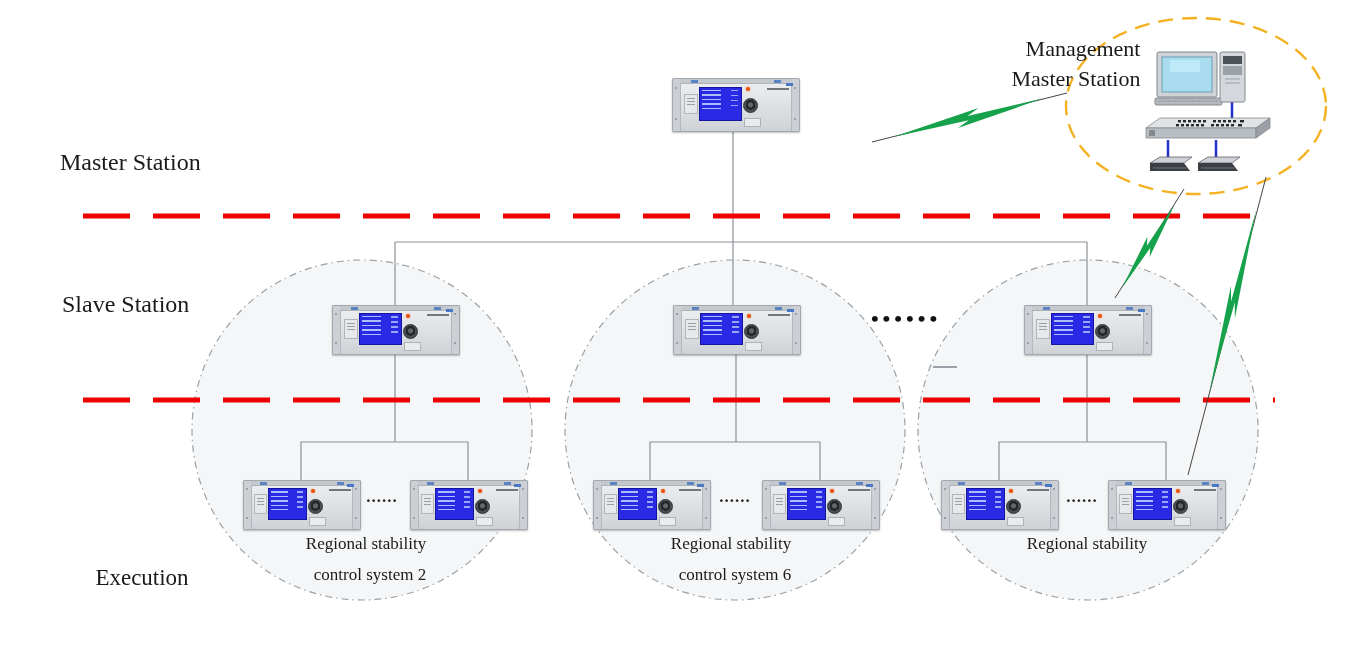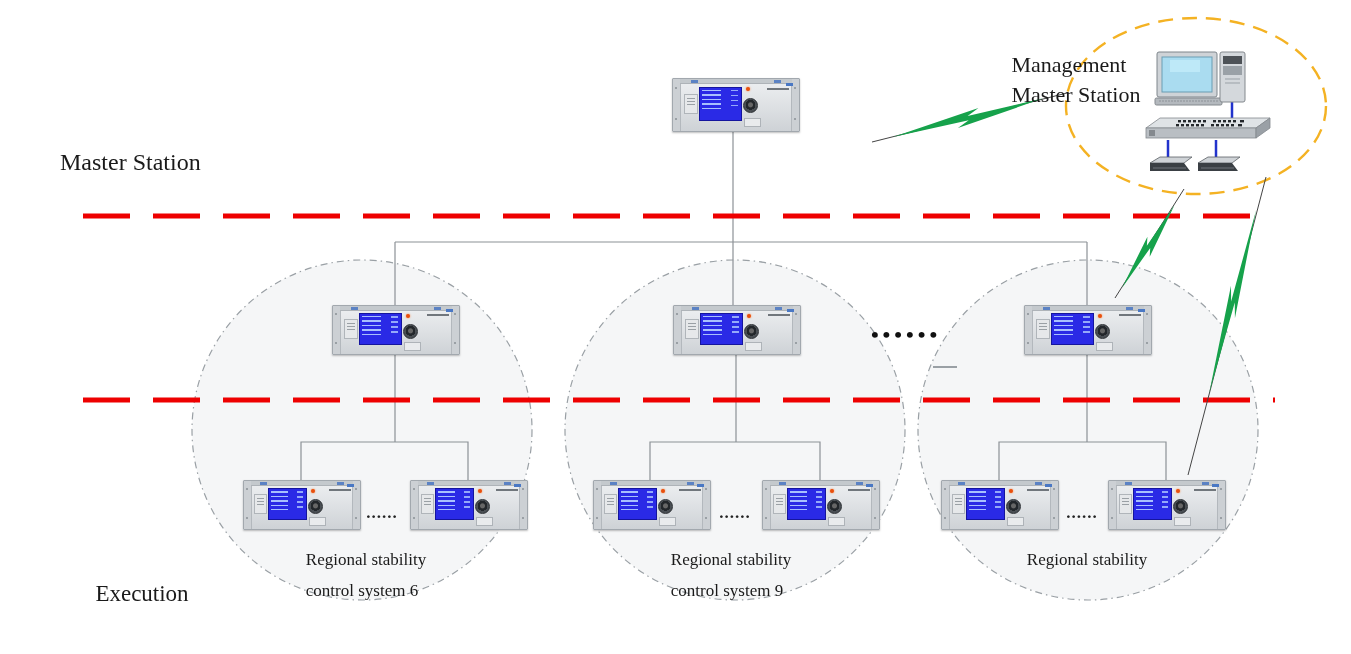--- a/index.html
+++ b/index.html
@@ -4,21 +4,21 @@
 <style>
   html,body{margin:0;padding:0;background:#fff;}
   #canvas{
     position:relative;width:1351px;height:654px;overflow:hidden;background:#fff;
     font-family:"Liberation Serif","DejaVu Serif",serif;color:#1a1a1a;
   }
   #diagram-svg{position:absolute;left:0;top:0;z-index:1;}
 
   
   .tier-label{position:absolute;z-index:5;font-size:24px;white-space:pre;line-height:28px;}
-  .centered{transform:translateX(-50%);text-align:left;margin-top:16px;}
+  .centered{transform:translateX(-50%);text-align:right;}
   .mgmt-label{position:absolute;z-index:5;font-size:22px;line-height:30px;}
   .region-label{position:absolute;z-index:5;font-size:17px;line-height:31px;}
   .exec-ellipsis{position:absolute;z-index:5;font-size:17px;font-weight:bold;letter-spacing:1px;color:#222;}
   .separator-dots{position:absolute;z-index:5;font-size:22px;font-weight:bold;letter-spacing:4px;color:#111;}
 
   
   .device{
     position:absolute;z-index:4;
     background:linear-gradient(180deg,#eef0f2 0%,#dde0e3 55%,#ced2d6 100%);
     border:1px solid #a2a8ae;border-radius:1px;
@@ -168,20 +168,21 @@
     </g>
     <g>
       <line x1="1188" y1="475" x2="1266" y2="177" stroke="#444" stroke-width="1"></line>
       <g transform="translate(1209,394) rotate(-75.4) scale(1.9,0.75)">
         <polygon points="0,0 58,-8 50,-2.5 100,-1 42,8 50,2.5" fill="#16a24b"></polygon>
       </g>
     </g>
   </svg>
 
   <div class="tier-label" style="left:60px;top:148px;">Master Station</div>
+  <div class="tier-label" style="left:62px;top:290px;">Slave Station</div>
   <div class="tier-label centered" style="left:142px;top:503px;font-size:23px;line-height:30px;">
     <div>Execution</div>
     <div>Station</div>
   </div>
 
   <div class="mgmt-label centered" style="left:1076px;top:34px;">
     <div>Management</div>
     <div>Master Station</div>
   </div>
 
@@ -389,23 +390,23 @@
   <div class="namestrip"></div>
   <div class="logo"></div>
 </div>
 
   <div class="exec-ellipsis centered" style="left:382px;top:487px;">......</div>
   <div class="exec-ellipsis centered" style="left:735px;top:487px;">......</div>
   <div class="exec-ellipsis centered" style="left:1082px;top:487px;">......</div>
 
   <div class="region-label centered" style="left:366px;top:528px;">
     <div>Regional stability</div>
-    <div>control system 6</div>
+    <div>control system 2</div>
   </div>
   <div class="region-label centered" style="left:731px;top:528px;">
     <div>Regional stability</div>
-    <div>control system 9</div>
+    <div>control system 6</div>
   </div>
   <div class="region-label centered" style="left:1087px;top:528px;">
     <div>Regional stability</div>
   </div>
 
 </div>
 
 </body></html>

